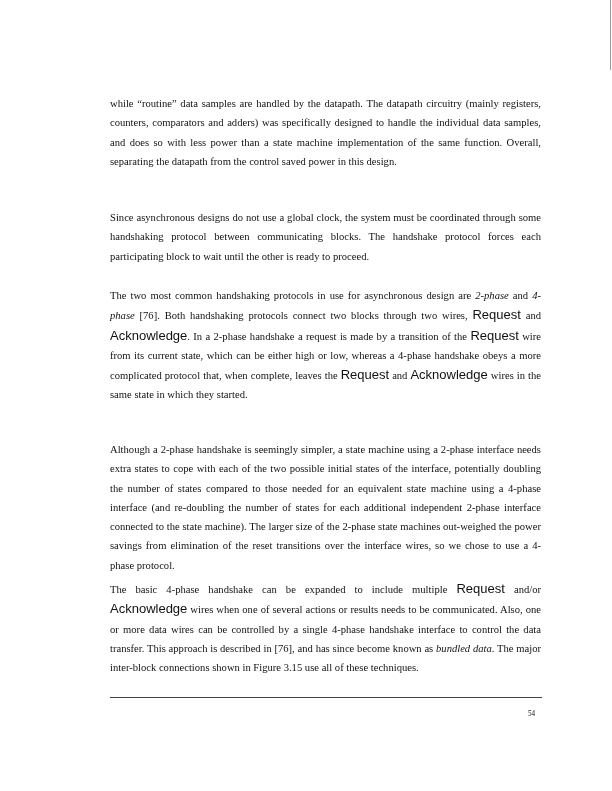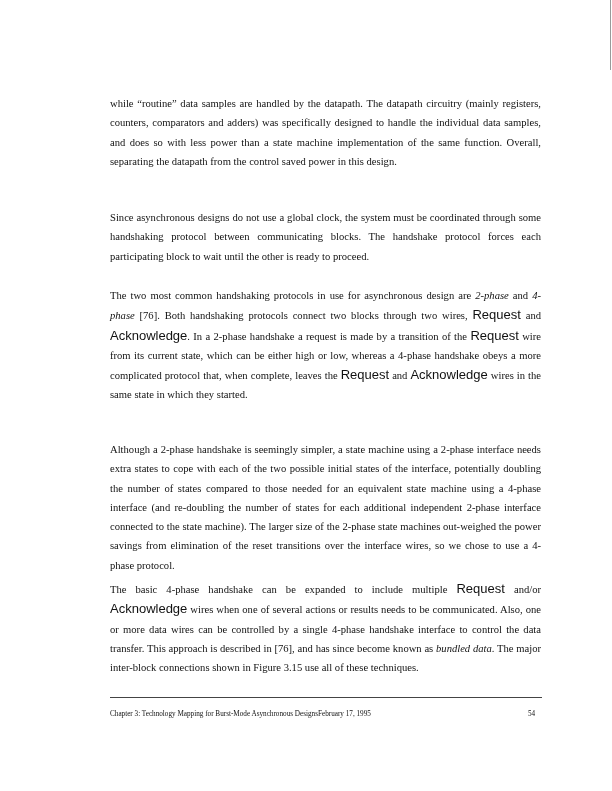--- a/index.html
+++ b/index.html
@@ -35,15 +35,14 @@
 
   <div class="text-block" style="top:440px;">
     <p>Although a 2-phase handshake is seemingly simpler, a state machine using a 2-phase interface needs extra states to cope with each of the two possible initial states of the interface, potentially doubling the number of states compared to those needed for an equivalent state machine using a 4-phase interface (and re-doubling the number of states for each additional independent 2-phase interface connected to the state machine). The larger size of the 2-phase state machines out-weighed the power savings from elimination of the reset transitions over the interface wires, so we chose to use a 4-phase protocol.</p>
   </div>
 
   <div class="text-block" style="top:572px;margin-top:7px;">
     <p><span>The basic 4-phase handshake can be expanded to include multiple </span><span class="sig">Request</span><span> and/or </span><span class="sig">Acknowledge</span><span> wires when one of several actions or results needs to be communicated. Also, one or more data wires can be controlled by a single 4-phase handshake interface to control the data transfer. This approach is described in [76], and has since become known as </span><i>bundled data</i><span>. The major inter-block connections shown in Figure 3.15 use all of these techniques.</span></p>
   </div>
 
   <div class="footer-rule"></div>
-  <div class="footer-left">Chapter 3: Technology Mapping for Burst-Mode Asynchronous DesignsFebruary 17, 1995</div>
   <div class="footer-right">54</div>
 </div>
 
 </body></html>

